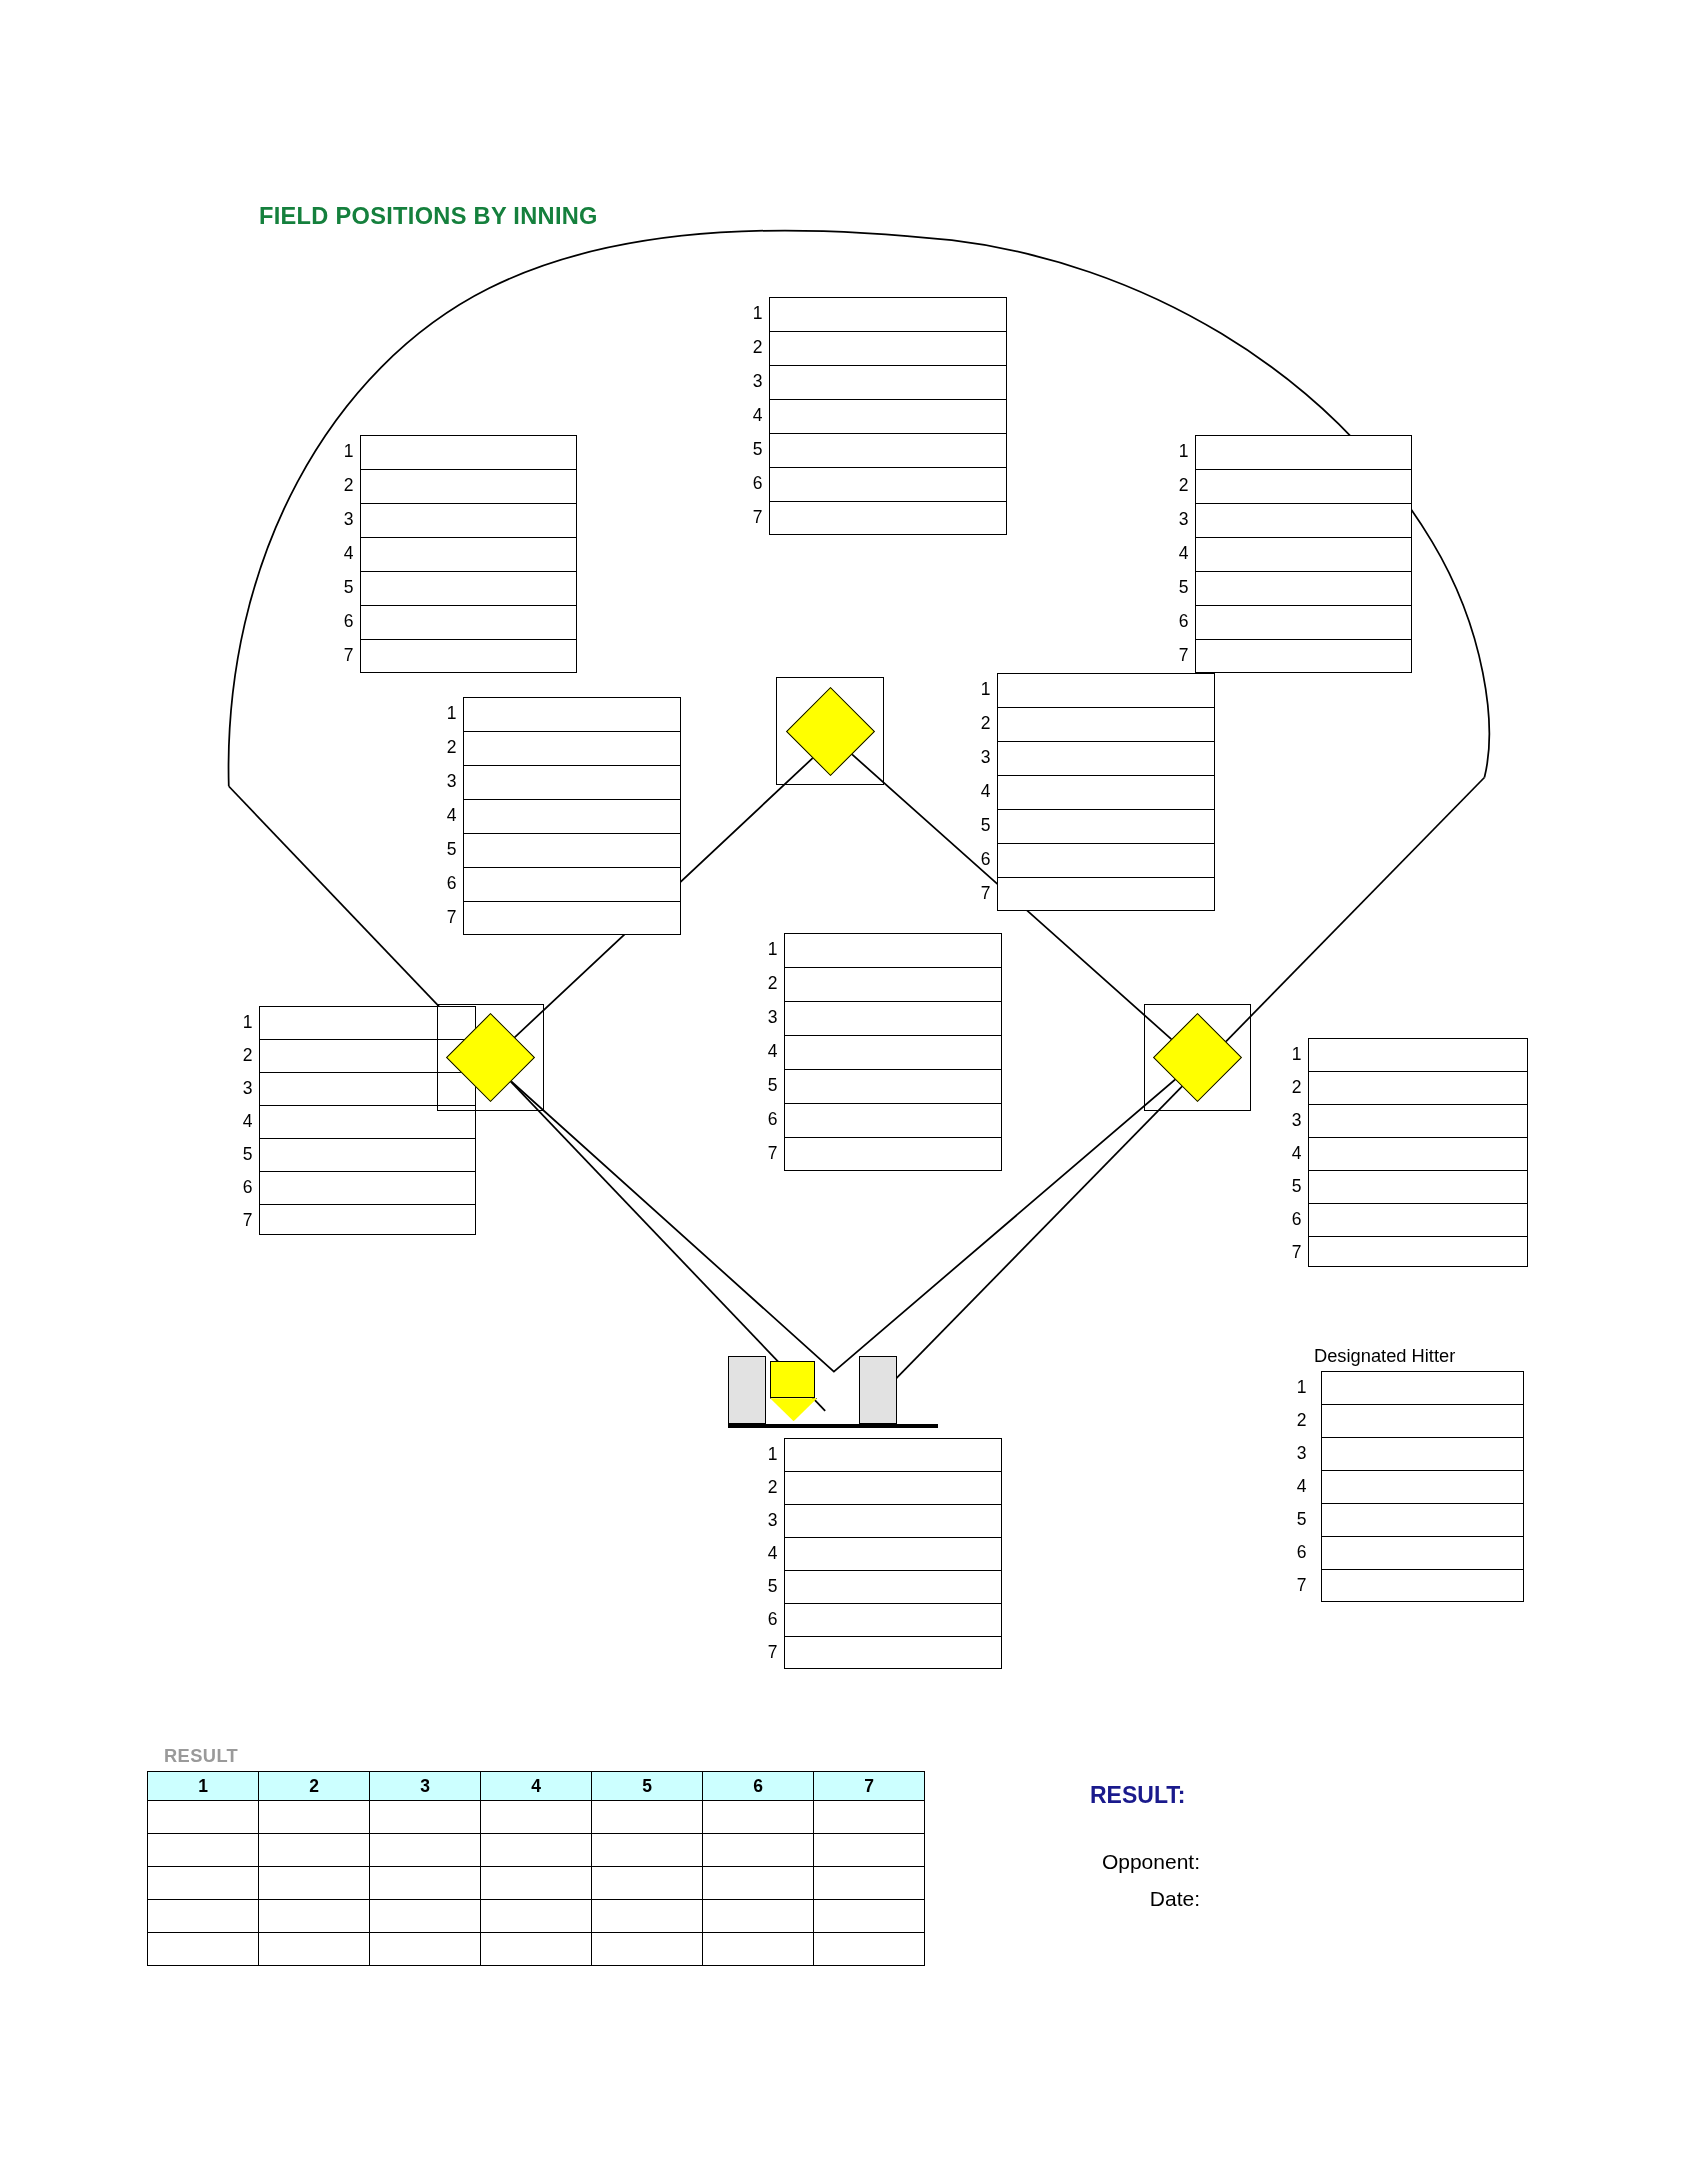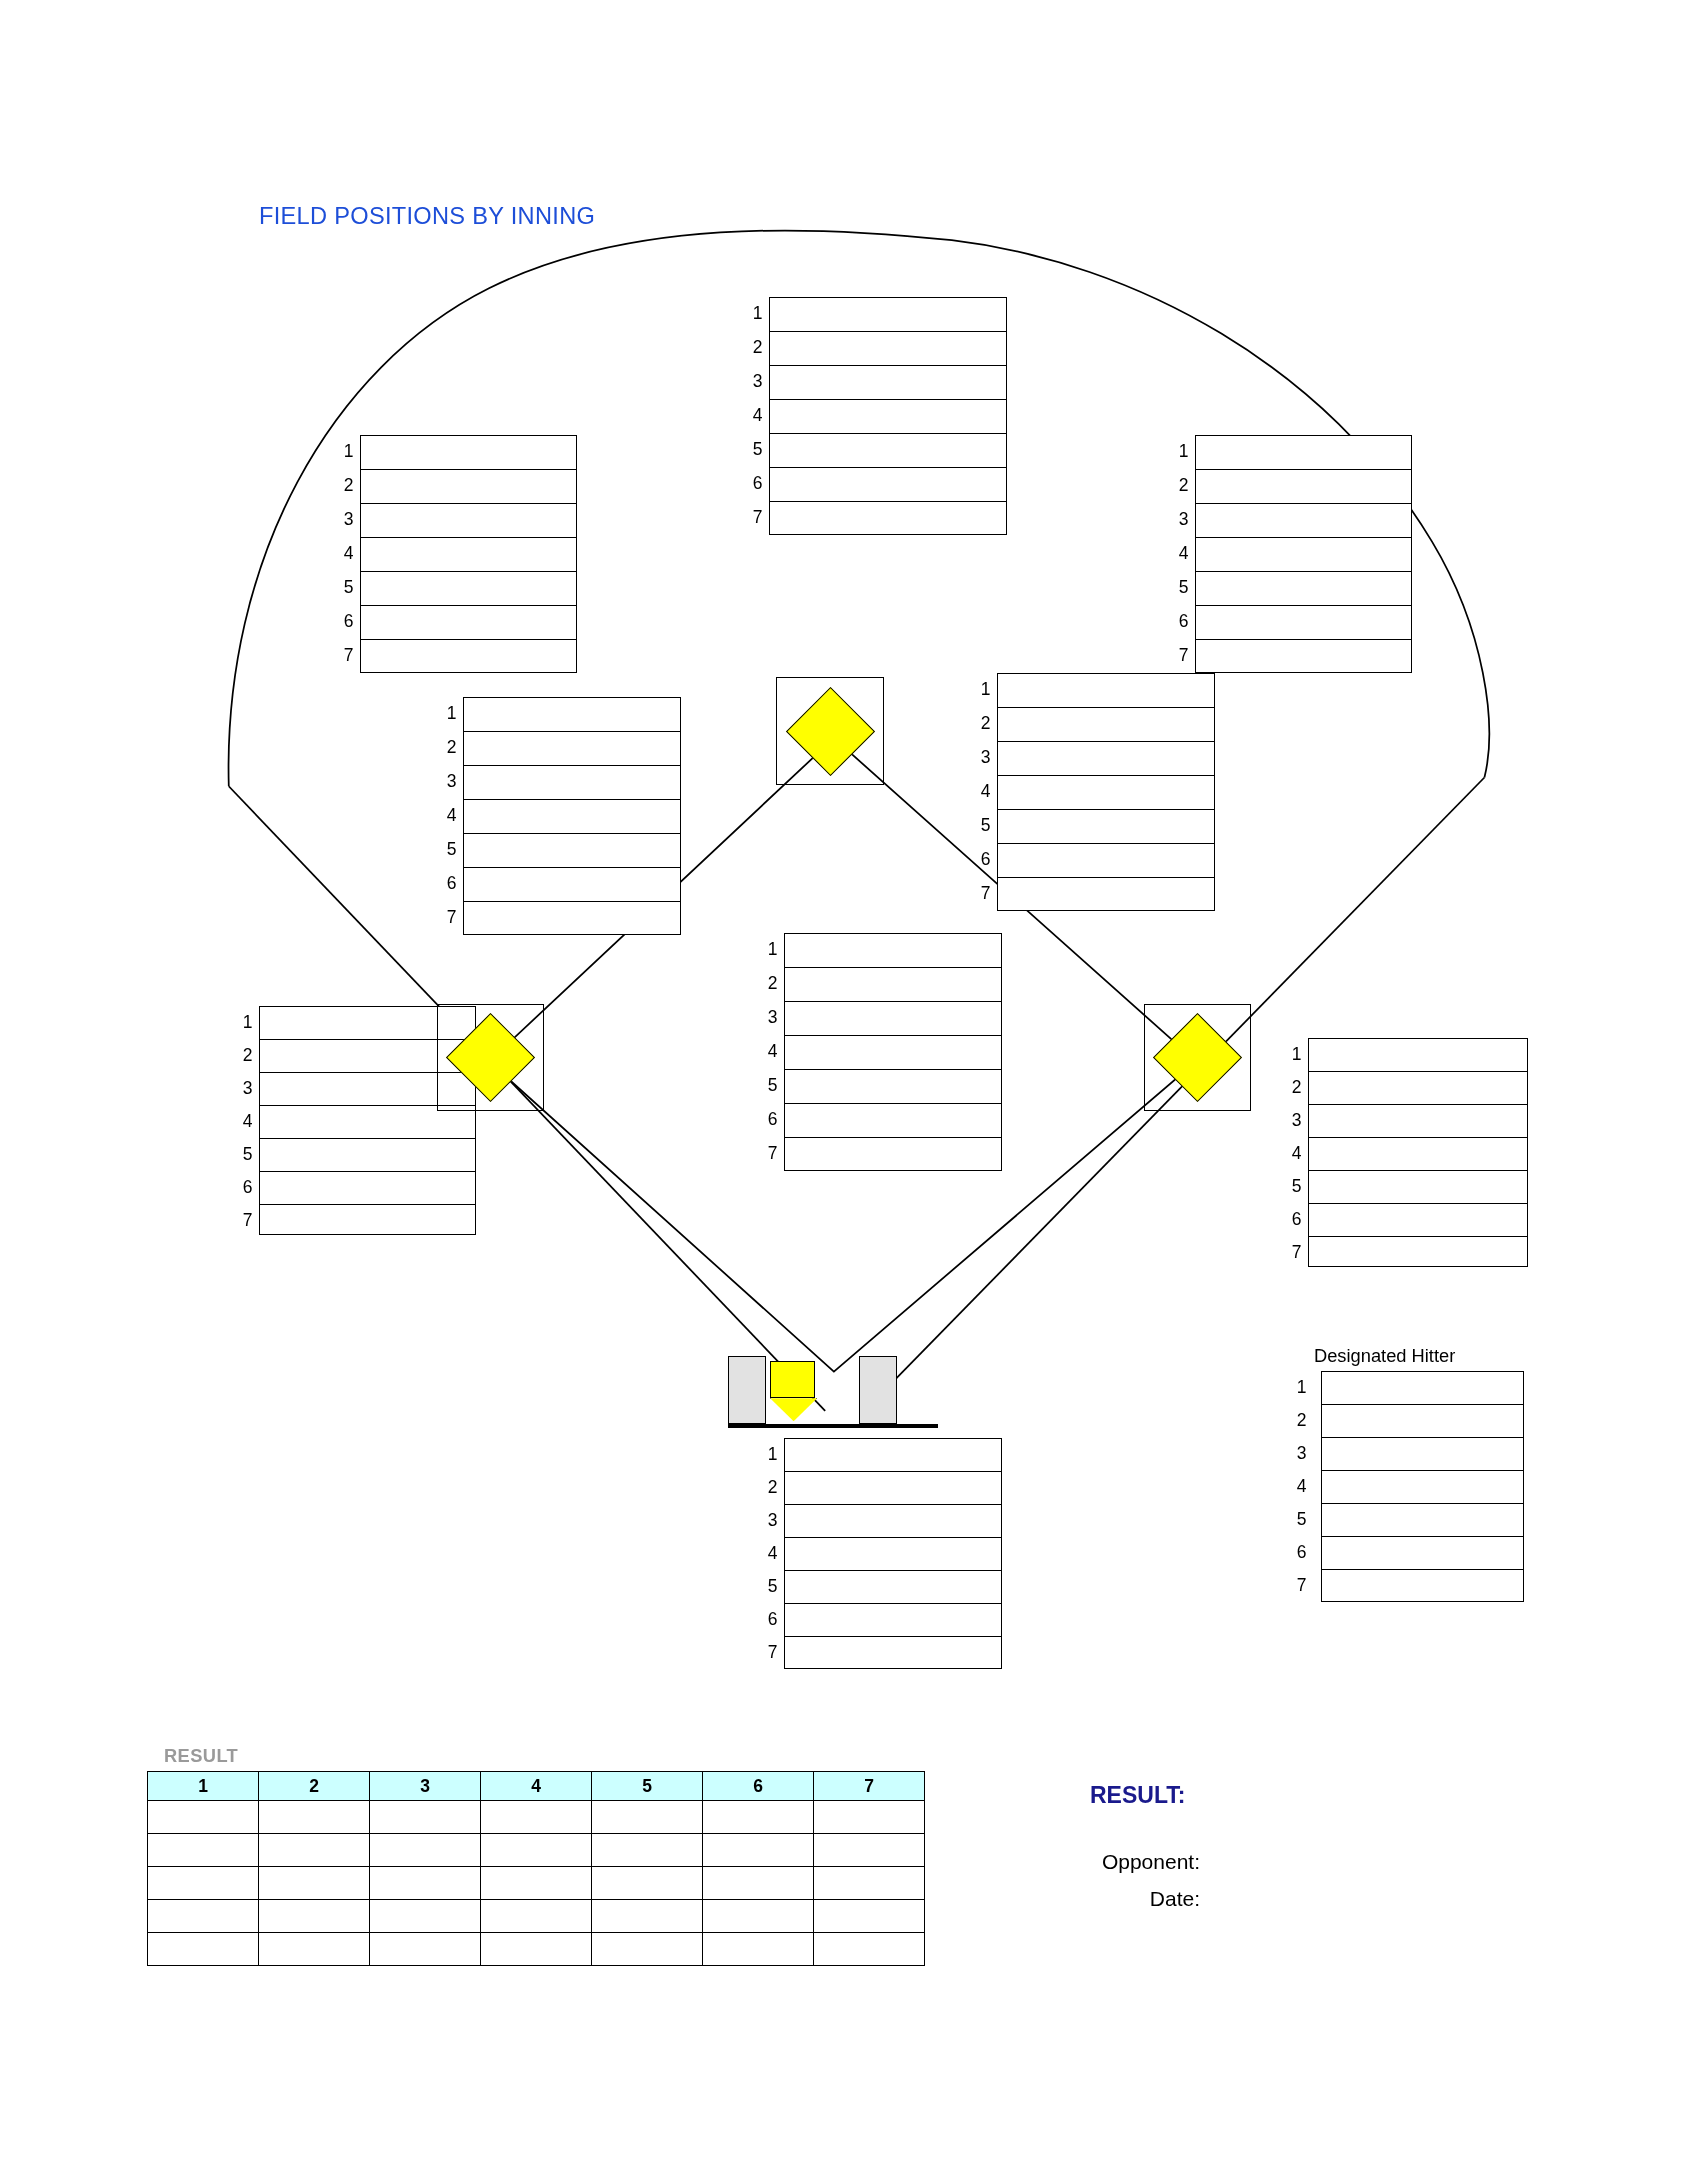--- a/index.html
+++ b/index.html
@@ -16,22 +16,22 @@
   }
   #sheet {
     position: absolute;
     left: 0; top: 0;
     width: 1687px;
     height: 2184px;
   }
   .title {
     position: absolute;
     font-size: 23.6px;
-    font-weight: normal;
-    color: #1d4ed8;
+    font-weight: bold;
+    color: #15803d;
     letter-spacing: 0.3px;
     white-space: nowrap;
   }
   
   .posbox {
     position: absolute;
   }
   .posbox .rows {
     position: absolute;
     left: 0; top: 0;

